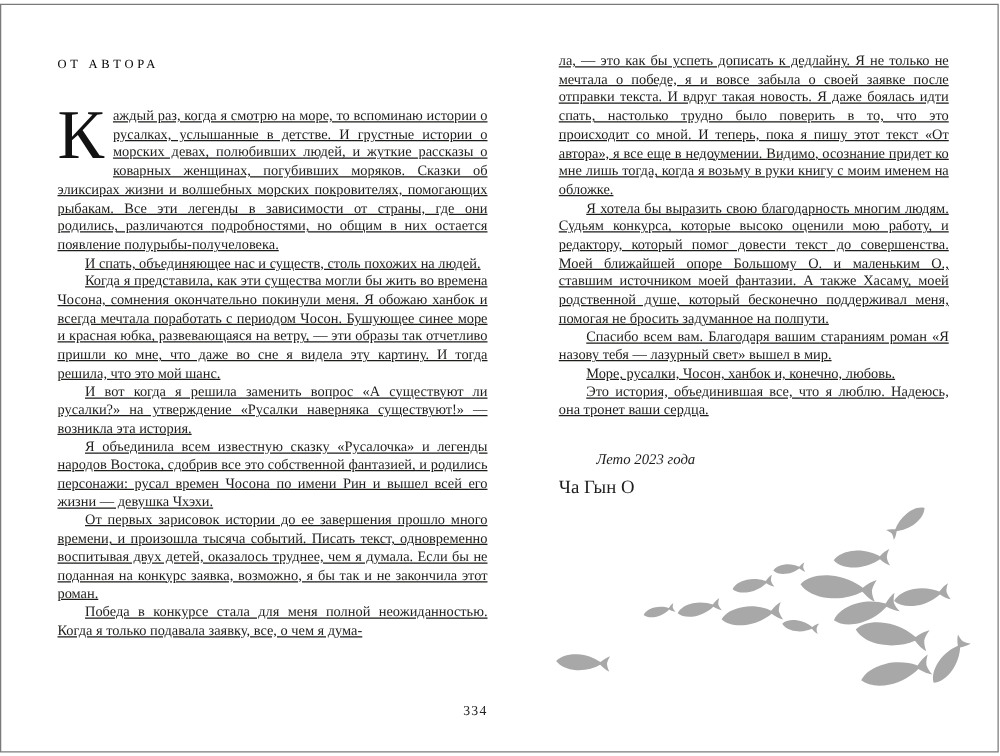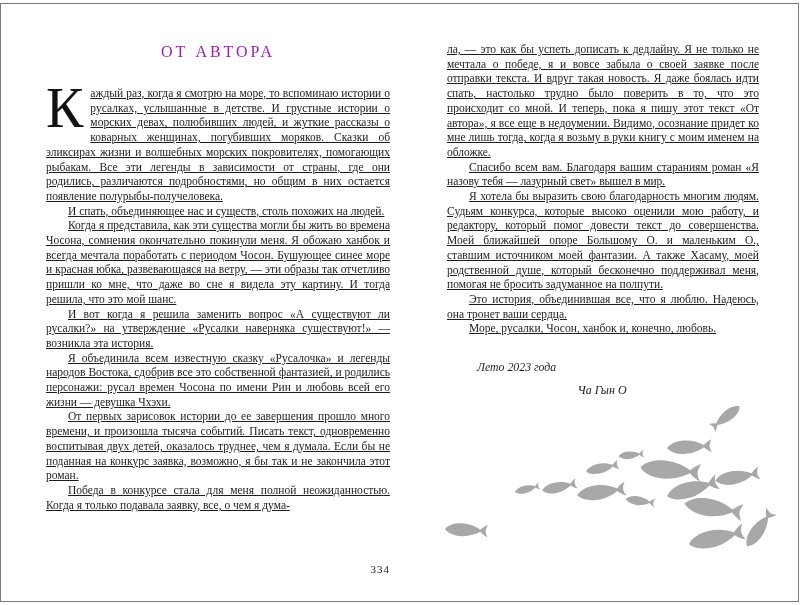--- a/index.html
+++ b/index.html
@@ -13,37 +13,37 @@
     position:absolute;top:3px;left:0px;right:1px;bottom:3px;
     border:1.5px solid #7a7a7a;
     pointer-events:none;
   }
   .column{position:absolute;font-size:11.5px;line-height:14.7px;text-align:justify;}
   .column p{margin:0;text-indent:22px;text-decoration:underline;}
   .column p.no-indent{text-indent:0;}
   .left-col{left:46px;top:44px;width:344px;}
   .right-col{left:447px;top:42px;width:312px;}
   .chapter-title{
-    font-size:16px;font-weight:400;letter-spacing:3px;
-    text-align:center;margin:0 0 26px 0;color:#a21caf;
+    font-size:10px;font-weight:400;letter-spacing:3px;
+    margin:0 0 26px 0;color:#000000;
     text-indent:0;line-height:16px;
   }
   .dropcap{
     float:left;
     font-family:"Liberation Serif","DejaVu Serif",serif;
     font-size:56px;line-height:43px;height:44px;
     margin:1px 7px 0 0;color:#121212;
   }
   .date-line{
     font-style:italic;text-align:left;text-indent:0;
     margin:24px 0 0 30px;font-size:11.8px;
   }
   .signature-line{
-    font-style:italic;text-align:center;text-indent:0;
-    margin:8px 2px 0 0;font-size:12px;
+    text-align:left;text-indent:0;
+    margin:8px 2px 0 0;font-size:15px;
   }
   .page-number{
     position:absolute;left:46px;width:344px;top:563px;
     text-align:right;font-size:11px;letter-spacing:1px;color:#222;
   }
   .fish-overlay{
     position:absolute;left:0;top:0;width:800px;height:605px;
     pointer-events:none;
   }
 </style>
@@ -54,33 +54,33 @@
 
   <div class="page-frame"></div>
 
   <div class="column left-col">
     <h1 class="chapter-title">ОТ АВТОРА</h1>
     <div>
         <p class="no-indent"><span class="dropcap">К</span>аждый раз, когда я смотрю на море, то вспоминаю истории о русалках, услышанные в детстве. И грустные истории о морских девах, полюбивших людей, и жуткие рассказы о коварных женщинах, погубивших моряков. Сказки об эликсирах жизни и волшебных морских покровителях, помогающих рыбакам. Все эти легенды в зависимости от страны, где они родились, различаются подробностями, но общим в них остается появление полурыбы-получеловека.</p>
         <p>И спать, объединяющее нас и существ, столь похожих на людей.</p>
         <p>Когда я представила, как эти существа могли бы жить во времена Чосона, сомнения окончательно покинули меня. Я обожаю ханбок и всегда мечтала поработать с периодом Чосон. Бушующее синее море и красная юбка, развевающаяся на ветру, — эти образы так отчетливо пришли ко мне, что даже во сне я видела эту картину. И тогда решила, что это мой шанс.</p>
         <p>И вот когда я решила заменить вопрос «А существуют ли русалки?» на утверждение «Русалки наверняка существуют!» — возникла эта история.</p>
-        <p>Я объединила всем известную сказку «Русалочка» и легенды народов Востока, сдобрив все это собственной фантазией, и родились персонажи: русал времен Чосона по имени Рин и любовь всей его жизни — девушка Чхэхи.</p>
+        <p>Я объединила всем известную сказку «Русалочка» и легенды народов Востока, сдобрив все это собственной фантазией, и родились персонажи: русал времен Чосона по имени Рин и вышел всей его жизни — девушка Чхэхи.</p>
         <p>От первых зарисовок истории до ее завершения прошло много времени, и произошла тысяча событий. Писать текст, одновременно воспитывая двух детей, оказалось труднее, чем я думала. Если бы не поданная на конкурс заявка, возможно, я бы так и не закончила этот роман.</p>
         <p>Победа в конкурсе стала для меня полной неожиданностью. Когда я только подавала заявку, все, о чем я дума-</p>
       </div>
   </div>
 
   <div class="column right-col">
     <div>
         <p class="no-indent">ла, — это как бы успеть дописать к дедлайну. Я не только не мечтала о победе, я и вовсе забыла о своей заявке после отправки текста. И вдруг такая новость. Я даже боялась идти спать, настолько трудно было поверить в то, что это происходит со мной. И теперь, пока я пишу этот текст «От автора», я все еще в недоумении. Видимо, осознание придет ко мне лишь тогда, когда я возьму в руки книгу с моим именем на обложке.</p>
+        <p>Я хотела бы выразить свою благодарность многим людям. Судьям конкурса, которые высоко оценили мою работу, и редактору, который помог довести текст до совершенства. Моей ближайшей опоре Большому О. и маленьким О., ставшим источником моей фантазии. А также Хасаму, моей родственной душе, который бесконечно поддерживал меня, помогая не бросить задуманное на полпути.</p>
         <p>Спасибо всем вам. Благодаря вашим стараниям роман «Я назову тебя — лазурный свет» вышел в мир.</p>
-        <p>Я хотела бы выразить свою благодарность многим людям. Судьям конкурса, которые высоко оценили мою работу, и редактору, который помог довести текст до совершенства. Моей ближайшей опоре Большому О. и маленьким О., ставшим источником моей фантазии. А также Хасаму, моей родственной душе, который бесконечно поддерживал меня, помогая не бросить задуманное на полпути.</p>
+        <p>Море, русалки, Чосон, ханбок и, конечно, любовь.</p>
         <p>Это история, объединившая все, что я люблю. Надеюсь, она тронет ваши сердца.</p>
-        <p>Море, русалки, Чосон, ханбок и, конечно, любовь.</p>
       </div>
     <div class="date-line">Лето 2023 года</div>
     <div class="signature-line">Ча Гын О</div>
   </div>
 
   <div class="page-number">334</div>
 
   <svg class="fish-overlay" viewBox="0 0 800 605" xmlns="http://www.w3.org/2000/svg">
     <defs>
       <path id="fish-shape" d="M1,9 C4.5,4.6 11,2.1 19,2 C27,1.9 34.5,4.6 39.6,7.8 C42.4,5.1 45.3,3.1 47.8,2.2 C46.4,4.6 45.6,6.9 45.4,9 C45.6,11.1 46.4,13.4 47.8,15.8 C45.3,14.9 42.4,12.9 39.6,10.2 C34.5,13.4 27,16.1 19,16 C11,15.9 4.5,13.4 1,9 Z"></path>

